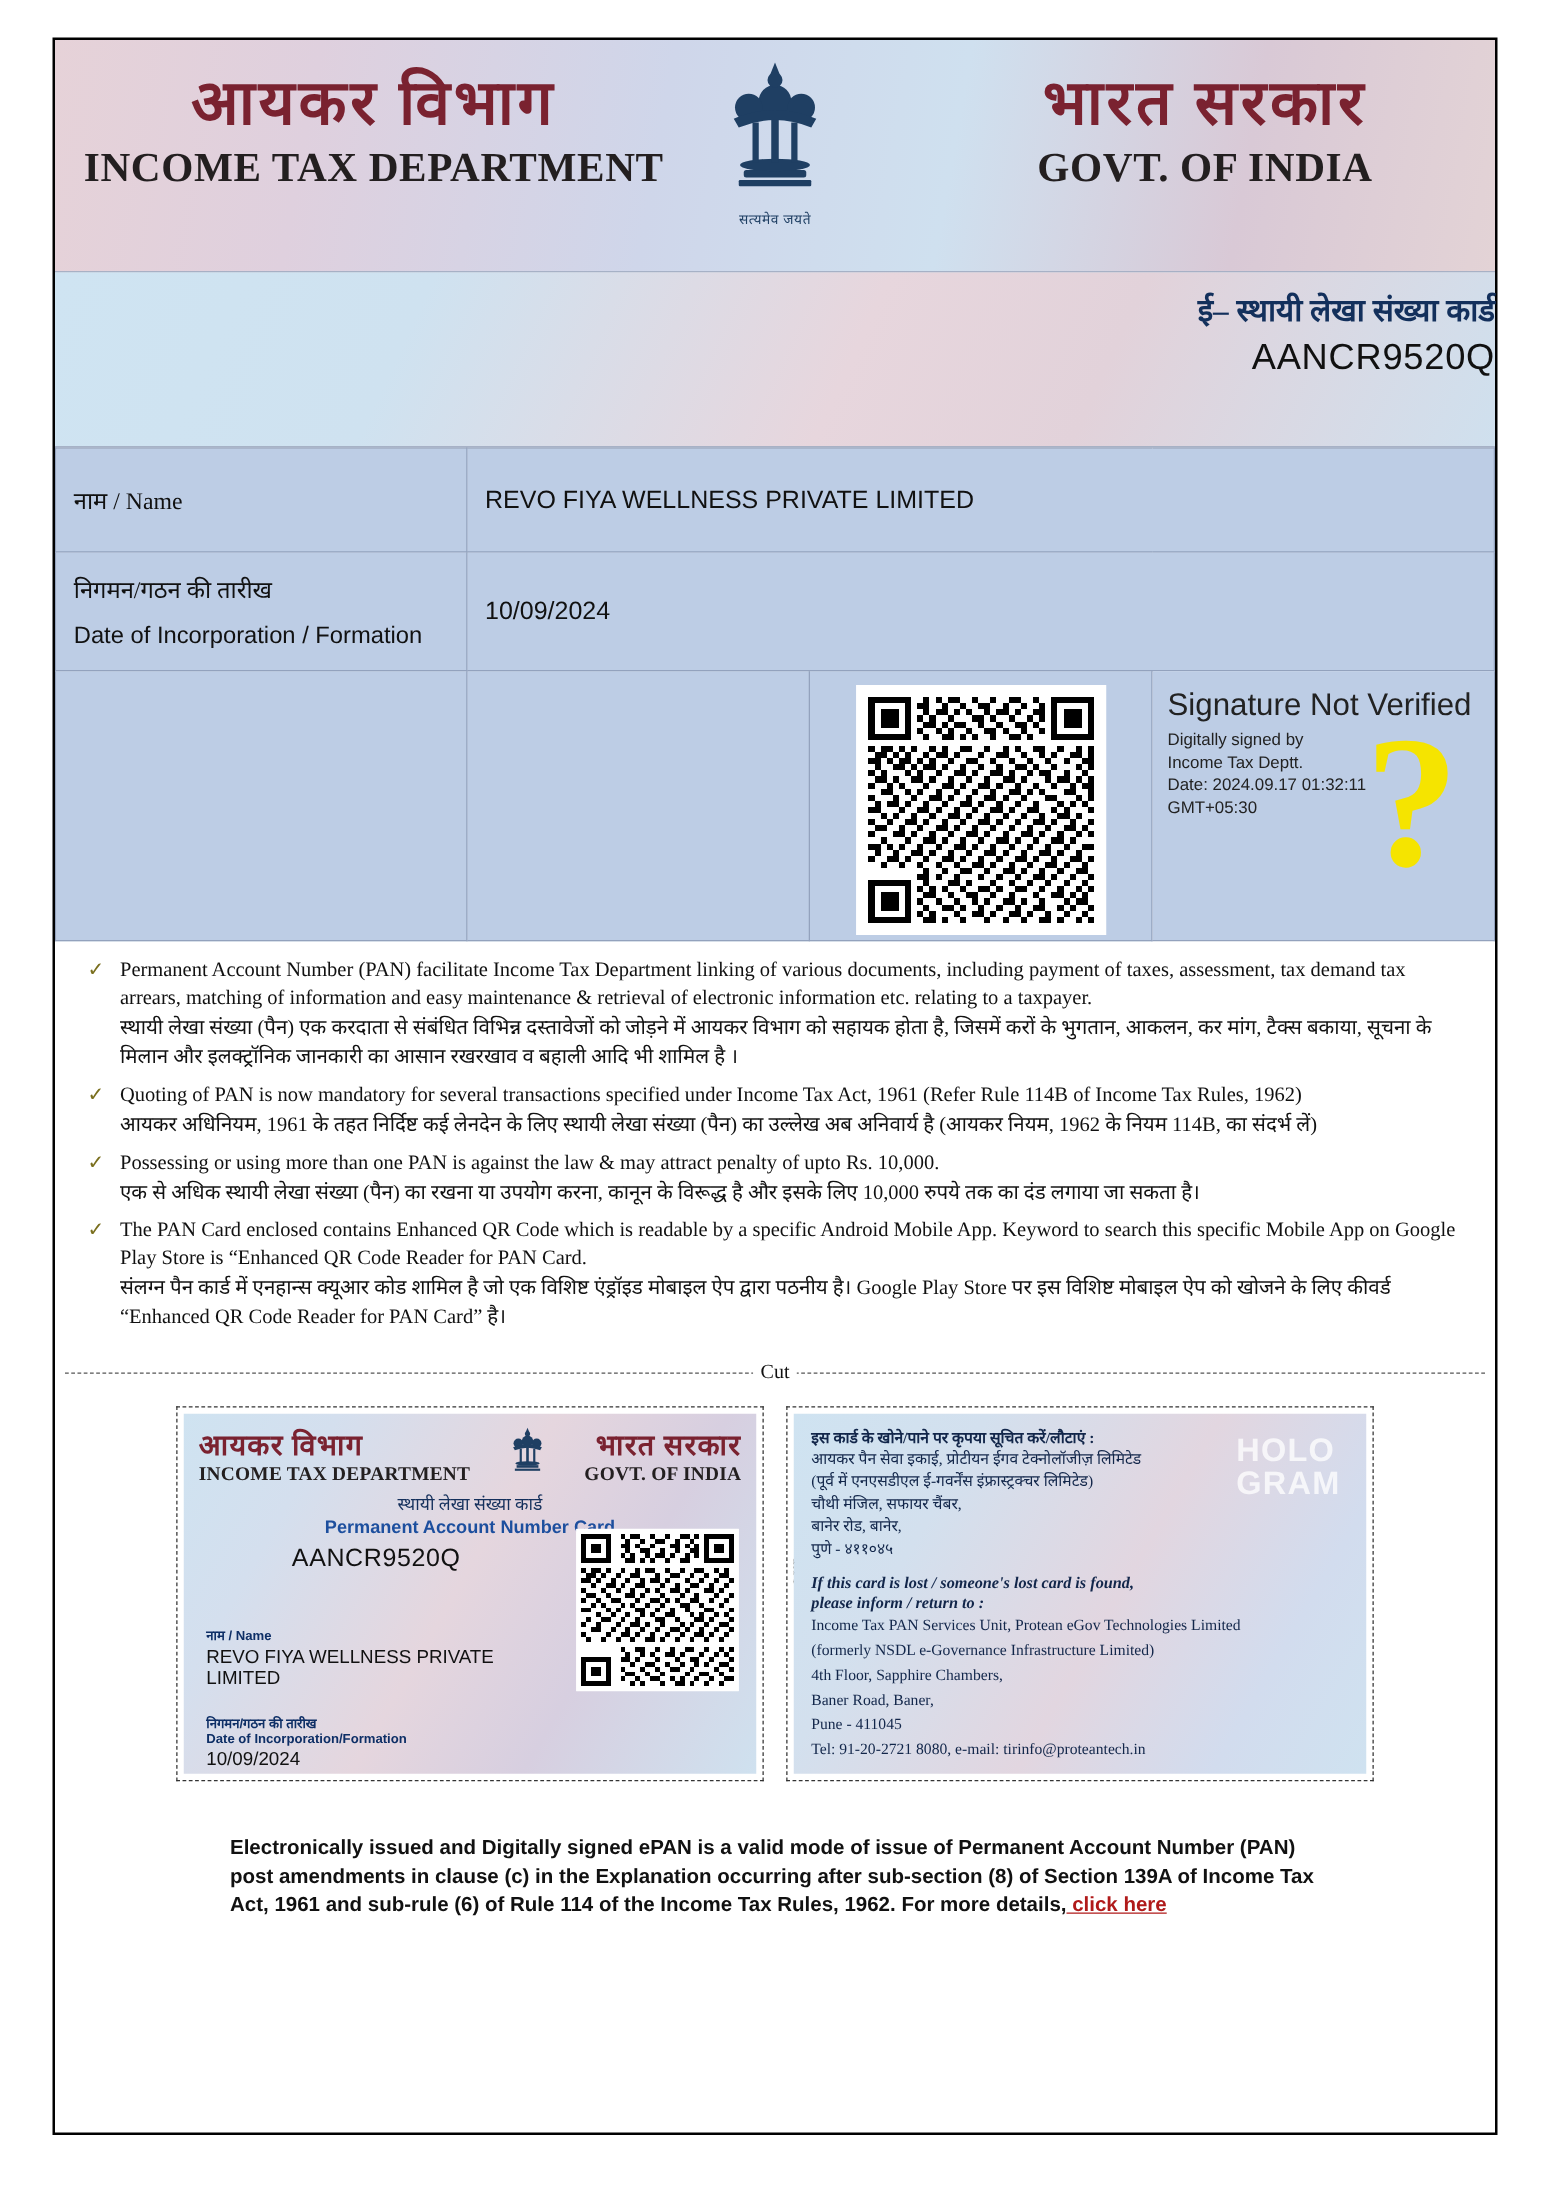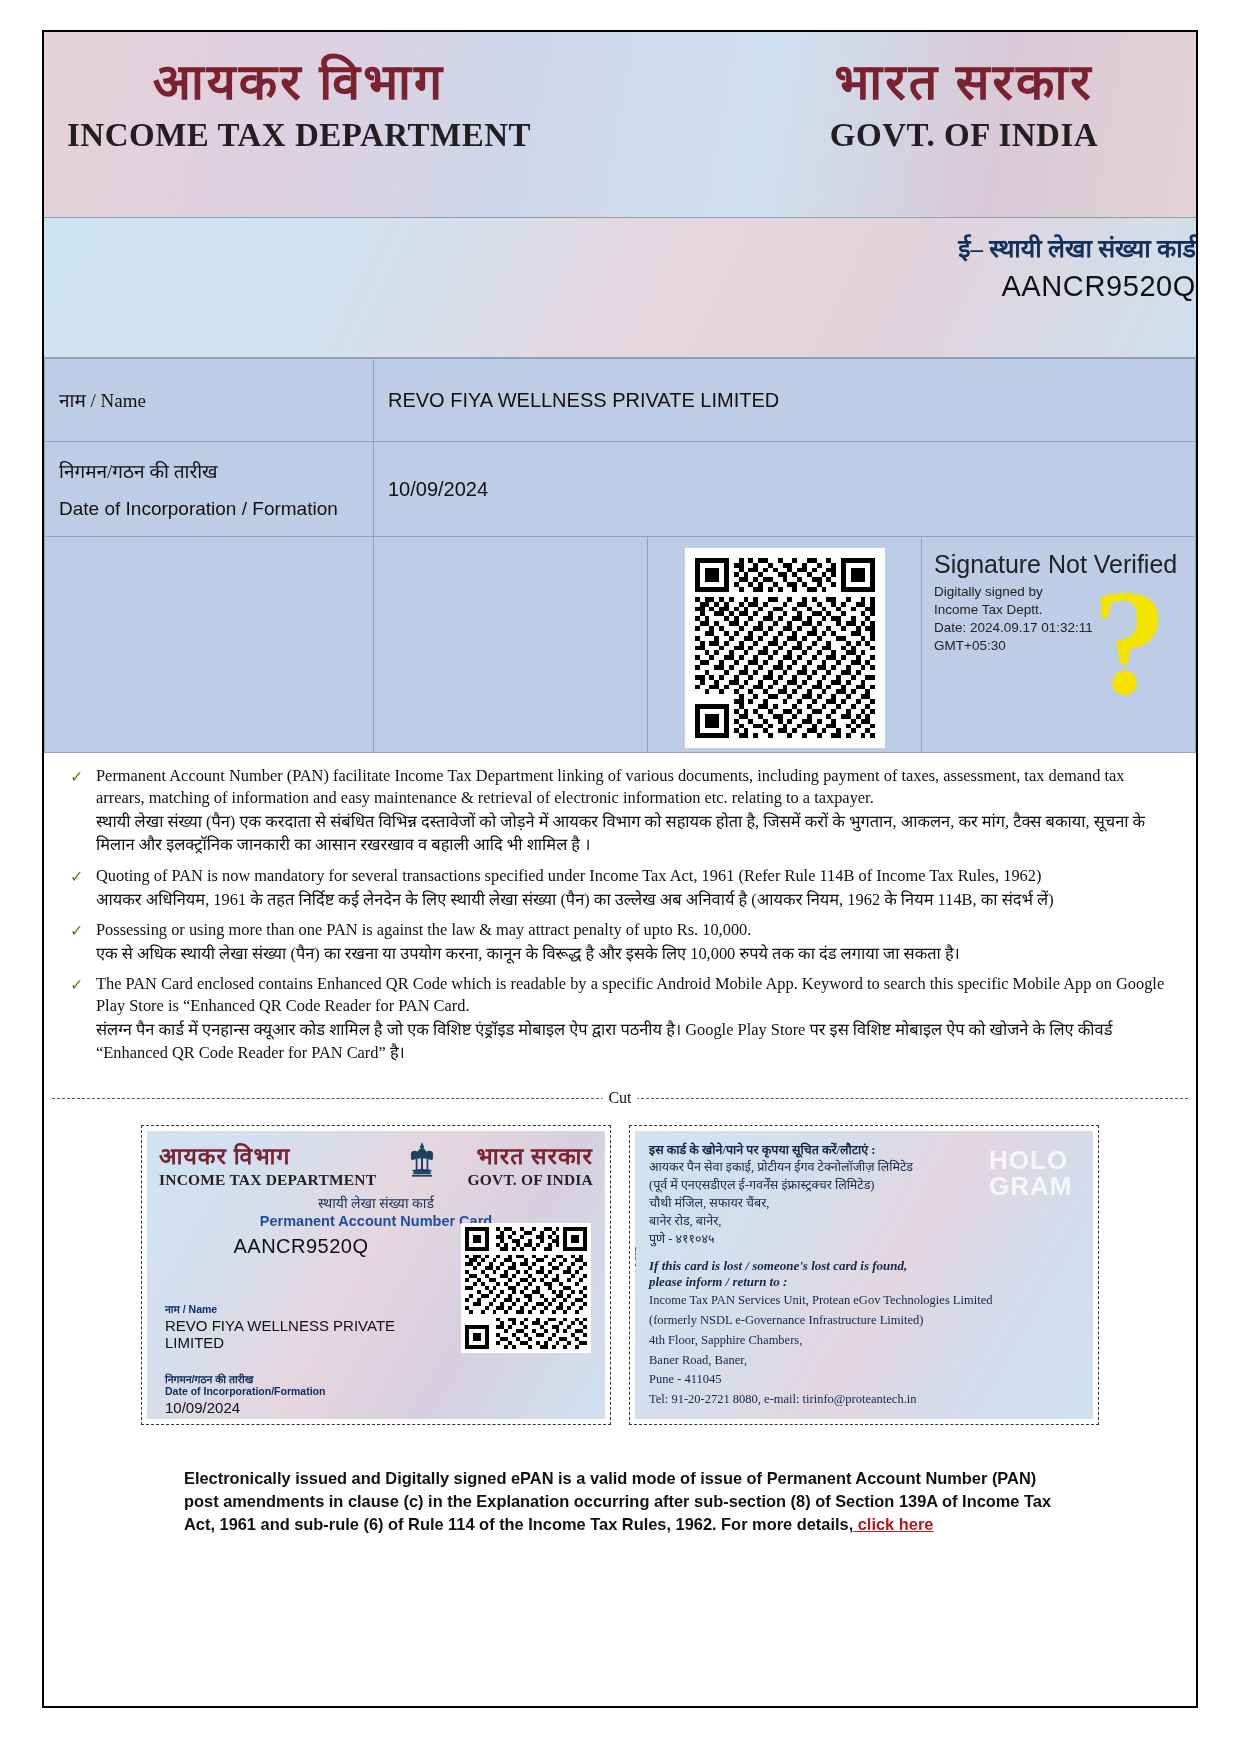--- a/index.html
+++ b/index.html
@@ -393,20 +393,39 @@
 <body>
 
 <div class="page">
 
   <div class="header-band">
     <div class="hdr-left">
       <div class="hdr-hindi">आयकर विभाग</div>
       <div class="hdr-eng">INCOME TAX DEPARTMENT</div>
     </div>
 
+    <div class="emblem">
+      <svg width="86" height="118" viewBox="0 0 86 118" aria-hidden="true">
+        <g fill="#1f3f63">
+          <rect x="14" y="96" width="58" height="5" rx="1"></rect>
+          <rect x="18" y="88" width="50" height="6" rx="2"></rect>
+          <ellipse cx="43" cy="84" rx="28" ry="5"></ellipse>
+          <rect x="40" y="44" width="6" height="38"></rect>
+          <rect x="25" y="50" width="5" height="32"></rect>
+          <rect x="56" y="50" width="5" height="32"></rect>
+          <circle cx="43" cy="33" r="13"></circle>
+          <circle cx="22" cy="38" r="11"></circle>
+          <circle cx="64" cy="38" r="11"></circle>
+          <path d="M10 47 q33 -14 66 0 l-4 7 q-29 -12 -58 0 z"></path>
+          <circle cx="43" cy="16" r="6"></circle>
+          <path d="M43 2 l4 10 h-8 z"></path>
+        </g>
+      </svg>
+      <div class="motto">सत्यमेव जयते</div>
+    </div>
 
     <div class="hdr-right">
       <div class="hdr-hindi">भारत सरकार</div>
       <div class="hdr-eng">GOVT. OF INDIA</div>
     </div>
   </div>
 
   <div class="title-band">
     <div class="title-hindi">ई– स्थायी लेखा संख्या कार्ड</div>
     <div class="title-pan">AANCR9520Q</div>

